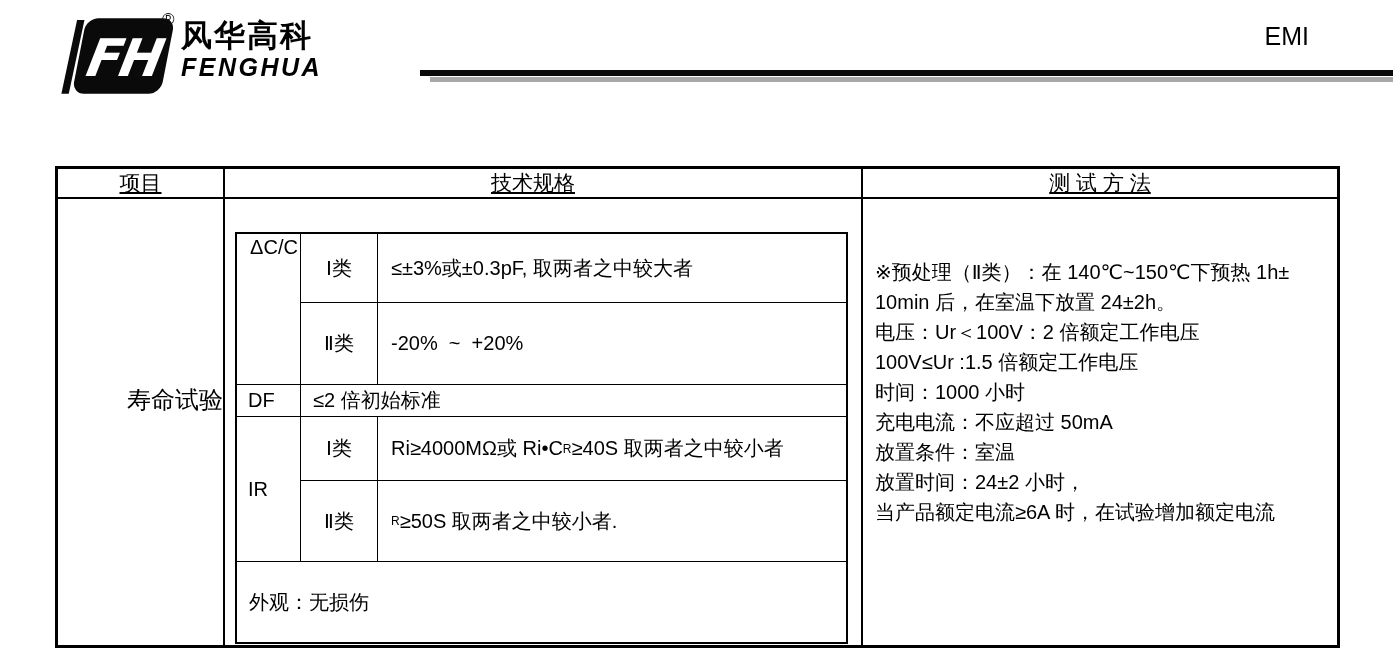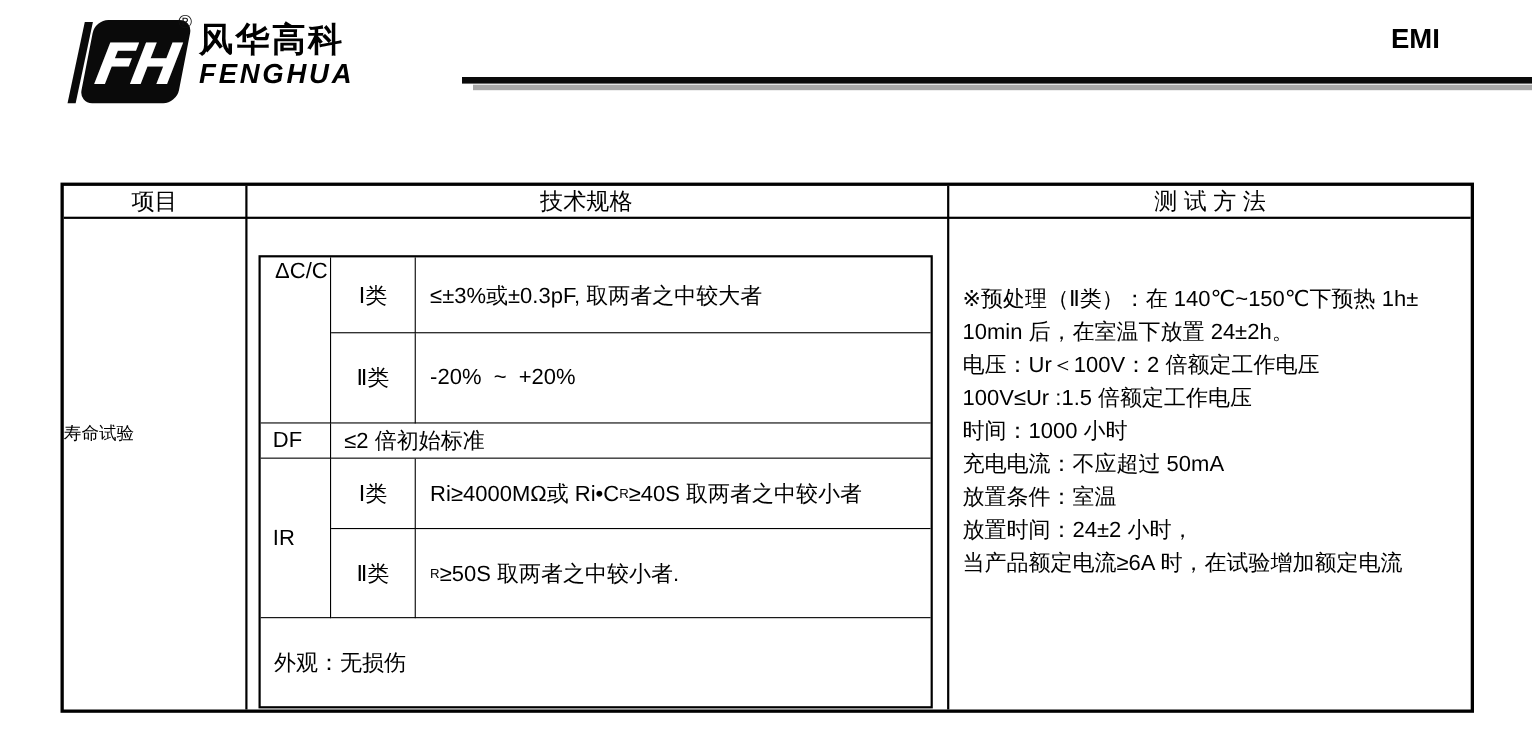--- a/index.html
+++ b/index.html
@@ -6,36 +6,36 @@
   body{width:1393px;height:663px;position:relative;overflow:hidden;
        font-family:"Liberation Sans","DejaVu Sans",sans-serif;color:#000;}
   .page{position:absolute;inset:0;background:#fff;}
 
   
   .logo-svg{position:absolute;left:54px;top:13px;}
   .reg-mark{position:absolute;left:162px;top:10px;font-size:17px;color:#111;}
   .brand{position:absolute;left:181px;top:20px;line-height:1;}
   .brand-cn{font-size:31px;font-weight:900;letter-spacing:2px;}
   .brand-en{font-size:25px;font-weight:700;letter-spacing:2.5px;margin-top:4px;font-style:italic;}
-  .page-label{position:absolute;top:22px;right:84px;font-size:25px;font-weight:700;}
+  .page-label{position:absolute;top:22px;right:84px;font-size:25px;font-weight:400;}
   .rule-black{position:absolute;left:420px;top:70px;width:973px;height:6px;background:#0a0a0a;}
   .rule-gray{position:absolute;left:430px;top:77px;width:963px;height:5px;background:#a8a8a8;}
 
   
   .doc-table{position:absolute;left:55px;top:166px;width:1285px;height:482px;
              border:3px solid #000;box-sizing:border-box;}
   .vline{position:absolute;top:0;bottom:0;width:2px;background:#000;}
   .vline.v1{left:165px;} .vline.v2{left:803px;}
   .hline-head{position:absolute;left:0;right:0;top:28px;height:2px;background:#000;}
   .th{position:absolute;top:0;height:28px;display:flex;align-items:center;justify-content:center;
-      font-size:21px;}
+      font-size:21px;text-decoration:underline;}
   .th.item{left:0;width:165px;}
   .th.spec{left:167px;width:616px;}
   .th.method{left:805px;right:0;}
-  .item-name{position:absolute;left:0;width:165px;top:215px;text-align:left;font-size:16px;}
+  .item-name{position:absolute;left:0;width:165px;top:215px;text-align:right;font-size:24px;}
 
   
   .inner-table{position:absolute;left:177px;top:63px;width:613px;height:412px;
                border:2px solid #000;box-sizing:border-box;
                display:grid;grid-template-columns:64px 77px 1fr;
                grid-template-rows:69px 82px 32px 64px 81px 1fr;}
   .ct{display:flex;align-items:center;font-size:20px;box-sizing:border-box;white-space:pre;}
   .ct-br{border-right:1.5px solid #000;}
   .ct-bb{border-bottom:1.5px solid #000;}
   .ct.labelcell{padding-left:11px;}

